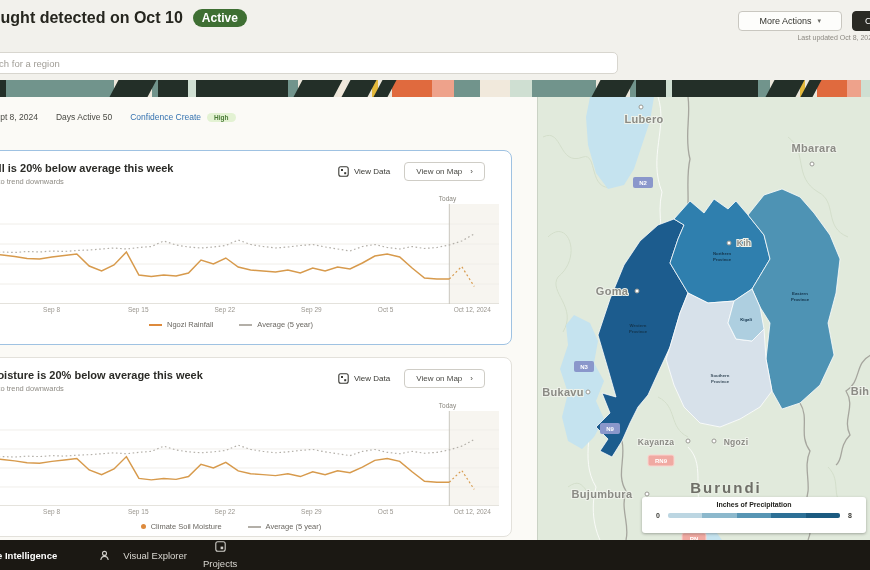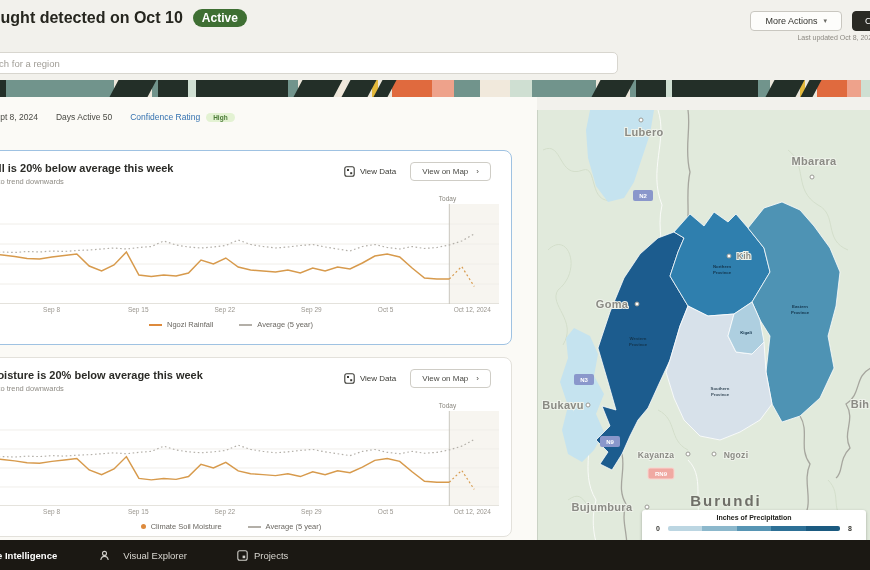--- a/index.html
+++ b/index.html
@@ -7,21 +7,21 @@
        font-family:"Liberation Sans",sans-serif;color:#2b2b27;}
   #app{position:absolute;inset:0;}
 
   
   .topbar{position:absolute;left:0;top:0;width:870px;height:44px;background:#f2f1ec;}
   .title-wrap{position:absolute;left:-27px;top:9px;display:flex;align-items:center;gap:10px;white-space:nowrap;}
   .page-title{font-size:16px;font-weight:bold;color:#26261f;}
   .badge-active{background:#3f6f33;color:#fff;font-size:12px;font-weight:bold;padding:2px 9px;border-radius:9px;}
   .topbar-right{position:absolute;right:0;top:0;height:44px;}
   .btn-more{position:absolute;right:28px;top:11px;height:20px;background:#fdfdfb;border:1px solid #c9c7c0;
-    border-radius:4px;font-size:9px;color:#33332e;padding:0 14px;display:flex;align-items:center;gap:6px;white-space:nowrap;cursor:pointer;}
+    border-radius:4px;font-size:9px;color:#33332e;padding:0 20px;display:flex;align-items:center;gap:6px;white-space:nowrap;cursor:pointer;}
   .btn-create{position:absolute;right:-44px;top:11px;height:20px;background:#2a2a24;border:1px solid #2a2a24;
     border-radius:4px;font-size:9px;color:#fff;padding:0 12px;display:flex;align-items:center;white-space:nowrap;cursor:pointer;width:62px;}
   .last-updated{position:absolute;right:-6px;top:34px;font-size:7px;color:#8d8a83;white-space:nowrap;}
 
   
   .search-row{position:absolute;left:0;top:44px;width:870px;height:36px;background:#f2f1ec;}
   .search-input{position:absolute;left:-32px;top:8px;width:628px;height:20px;border:1px solid #d8d6cf;border-radius:5px;
     background:#fff;font-size:9.5px;color:#55534d;padding:0 10px;font-family:"Liberation Sans",sans-serif;}
   .search-input::placeholder{color:#a09d96;}
 
@@ -39,60 +39,60 @@
   .meta-row{position:absolute;left:-40px;top:15px;display:flex;align-items:center;gap:18px;white-space:nowrap;font-size:8.5px;color:#4a4a44;}
   .conf-link{color:#3572b0;cursor:pointer;}
   .pill-high{background:#e3f2d3;color:#4a7a36;font-size:6.5px;font-weight:bold;padding:1px 7px;border-radius:7px;}
 
   .card{position:absolute;left:-50px;width:562px;background:#fff;border-radius:8px;box-sizing:border-box;}
   .card1{top:53px;height:195px;border:1.5px solid #9fc2e2;}
   .card2{top:260px;height:180px;border:1px solid #e3e1db;}
   .card-head{display:flex;justify-content:space-between;align-items:flex-start;padding:11px 14px 4px 14px;}
   .card-title{font-size:11px;font-weight:bold;color:#2b2b27;white-space:nowrap;}
   .card-sub{font-size:7.5px;color:#8f8c85;margin-top:3px;white-space:nowrap;}
-  .card-actions{display:flex;align-items:center;gap:14px;flex:none;margin-right:6px;}
+  .card-actions{display:flex;align-items:center;gap:14px;flex:none;margin-right:12px;}
   .view-data{display:flex;align-items:center;gap:5px;font-size:8px;color:#3a3a35;cursor:pointer;white-space:nowrap;}
   .btn-viewmap{border:1px solid #cfcdc6;border-radius:4px;background:#fff;font-size:8px;color:#4a4a45;
     padding:4px 11px;display:flex;align-items:center;gap:8px;cursor:pointer;white-space:nowrap;}
 
   .chart-wrap{position:relative;margin:14px 14px 0 14px;}
   .chart-wrap svg{display:block;width:534px;}
   .c1svg{height:100px;} .c2svg{height:95px;}
   .today-label{position:absolute;top:-9px;transform:translateX(-50%);font-size:6.5px;color:#8a877f;}
   .x-labels{position:relative;height:10px;margin:2px 14px 0 14px;}
   .x-labels span{position:absolute;top:0;transform:translateX(-50%);font-size:6.5px;color:#9a968f;white-space:nowrap;}
   .chart-legend{display:flex;justify-content:center;gap:26px;margin-top:4px;font-size:7.5px;color:#6a6761;align-items:center;}
   .legend-item{display:flex;align-items:center;gap:5px;}
   .swatch{display:inline-block;}
   .swatch[data-swatch="line"]{width:13px;height:2px;}
   .swatch[data-swatch="dot"]{width:5px;height:5px;border-radius:50%;}
   .swatch[data-swatch="dash"]{width:13px;height:2px;}
 
   
-  .map-panel{position:absolute;left:537px;top:13px;width:333px;height:443px;background:#e1eadc;border-left:1px solid rgba(0,0,0,.1);overflow:hidden;}
+  .map-panel{position:absolute;left:537px;top:0;width:333px;height:443px;background:#e1eadc;border-left:1px solid rgba(0,0,0,.1);overflow:hidden;}
   .map-panel svg{position:absolute;inset:0;}
   .map-legend{position:absolute;left:104px;top:400px;width:224px;height:36px;background:#fff;border-radius:3px;
     box-shadow:0 1px 3px rgba(0,0,0,.3);padding:4px 8px 0 8px;box-sizing:border-box;}
   .map-legend-title{text-align:center;font-size:7px;font-weight:bold;color:#23231f;}
   .map-legend-row{display:flex;align-items:center;gap:8px;margin-top:4px;padding:0 6px;}
   .map-legend-row .minmax{font-size:7px;font-weight:bold;color:#3a3a35;}
   .legend-bar{flex:1;height:5px;border-radius:2px;}
 
   .city{font-size:8.5px;fill:#8b8b85;paint-order:stroke;stroke:#eef2ea;stroke-width:2px;font-weight:bold;letter-spacing:.3px;}
   .city-lg{font-size:11px;}
   .country{font-size:15px;font-weight:bold;fill:#6f6f68;letter-spacing:2px;paint-order:stroke;stroke:#e7eee2;stroke-width:2.5px;}
   .prov-label{font-size:4.3px;font-weight:bold;fill:#14354d;text-anchor:middle;}
   .prov-label.light{fill:#3c4f5e;}
   .badge-txt{font-size:6px;font-weight:bold;fill:#fff;text-anchor:middle;}
 
   
   .bottom-bar{position:absolute;left:0;top:540px;width:870px;height:30px;background:#1b1813;display:flex;align-items:center;}
   .bb-item{display:flex;align-items:center;gap:6px;font-size:9.5px;color:#d9d7d1;cursor:pointer;white-space:nowrap;}
   .bb-first{margin-left:-32px;font-weight:bold;color:#fff;}
-  .bb-sec{margin-left:42px;gap:13px;} .bb-third{margin-left:50px;}
+  .bb-sec{margin-left:42px;gap:13px;} .bb-third{margin-left:16px;flex-direction:column;}
 </style>
 </head>
 <body>
 
 <div id="app">
 
   <header class="topbar">
     <div class="title-wrap">
       <span class="page-title">Drought detected on Oct 10</span>
       <span class="badge-active">Active</span>
@@ -147,21 +147,21 @@
   </div>
 
   <div class="content">
 
     <div class="left-panel">
 
       <div class="meta-row">
         <span>Started Sept 8, 2024</span>
         <span>Days Active 50</span>
         <span style="display:flex;align-items:center;gap:6px;">
-          <span class="conf-link">Confidence Rating</span>
+          <span class="conf-link">Confidence Create</span>
           <span class="pill-high">High</span>
         </span>
       </div>
 
       <section class="card card1">
         <div class="card-head">
           <div>
             <div class="card-title">Rainfall is 20% below average this week</div>
             <div class="card-sub">Expected to trend downwards</div>
           </div>

